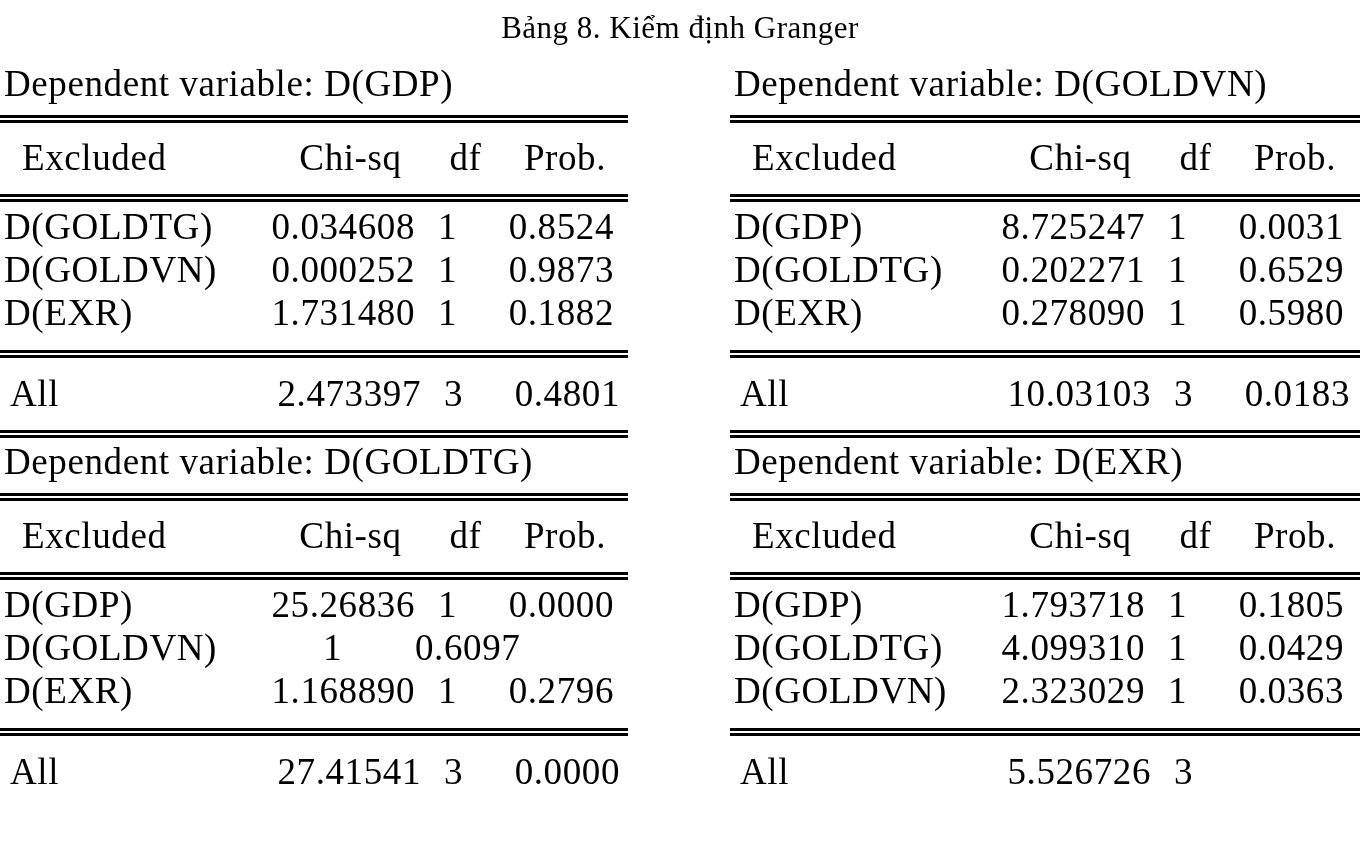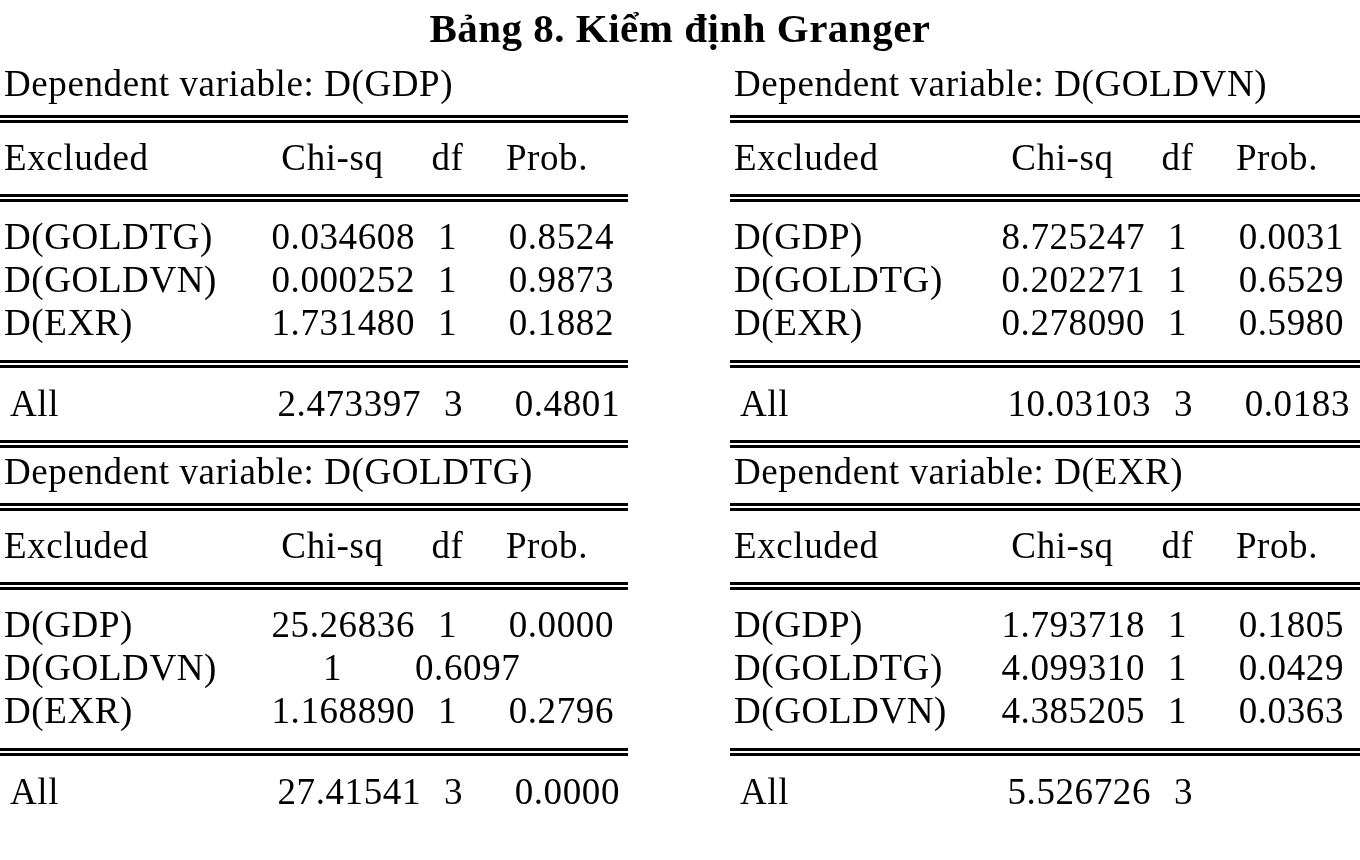--- a/index.html
+++ b/index.html
@@ -8,22 +8,22 @@
     width: 1360px;
     height: 860px;
     box-sizing: border-box;
     background: #ffffff;
     color: #000000;
     font-family: "Liberation Serif", "DejaVu Serif", serif;
     overflow: hidden;
   }
   .title {
     text-align: center;
-    font-size: 41px;
-    font-weight: bold;
+    font-size: 31px;
+    font-weight: normal;
     line-height: 52px;
     margin: 2px 0 8px 0;
     letter-spacing: 0.5px;
   }
   .grid {
     display: grid;
     grid-template-columns: 628px 630px;
     column-gap: 102px;
   }
   .panel { width: 100%; }
@@ -46,24 +46,24 @@
     grid-template-columns: 250px 165px 65px 148px;
     font-size: 37px;
     line-height: 43px;
     letter-spacing: 0.6px;
     white-space: nowrap;
   }
   .row .c1 { text-align: left; padding-left: 4px; }
   .row .c2 { text-align: right; }
   .row .c3 { text-align: center; }
   .row .c4 { text-align: right; padding-right: 14px; }
-  .row.hdr { margin: 13px 0 15px 0; }
+  .row.hdr { margin: 13px 0 15px 0; padding-left: 18px; }
   .row.hdr .c2 { text-align: center; }
   .row.hdr .c4 { text-align: center; }
-  .rows { margin: 13px 0 16px 0; }
+  .rows { margin: 3px 0 16px 0; }
   .row.all { margin: 14px 0 15px 0; padding-left: 6px; }
 </style>
 </head>
 <body>
 
 <div class="page">
   <div class="title">Bảng 8. Kiểm định Granger</div>
 
   <div class="grid">
 
@@ -203,21 +203,21 @@
           <span class="c4">0.1805</span>
         </div>
         <div class="row">
           <span class="c1">D(GOLDTG)</span>
           <span class="c2">4.099310</span>
           <span class="c3">1</span>
           <span class="c4">0.0429</span>
         </div>
         <div class="row">
           <span class="c1">D(GOLDVN)</span>
-          <span class="c2">4.385205</span>
+          <span class="c2">2.323029</span>
           <span class="c3">1</span>
           <span class="c4">0.0363</span>
         </div>
       </div>
       <div class="rule"></div>
       <div class="row all">
         <span class="c1">All</span>
         <span class="c2">5.526726</span>
         <span class="c3">3</span>
       </div>

